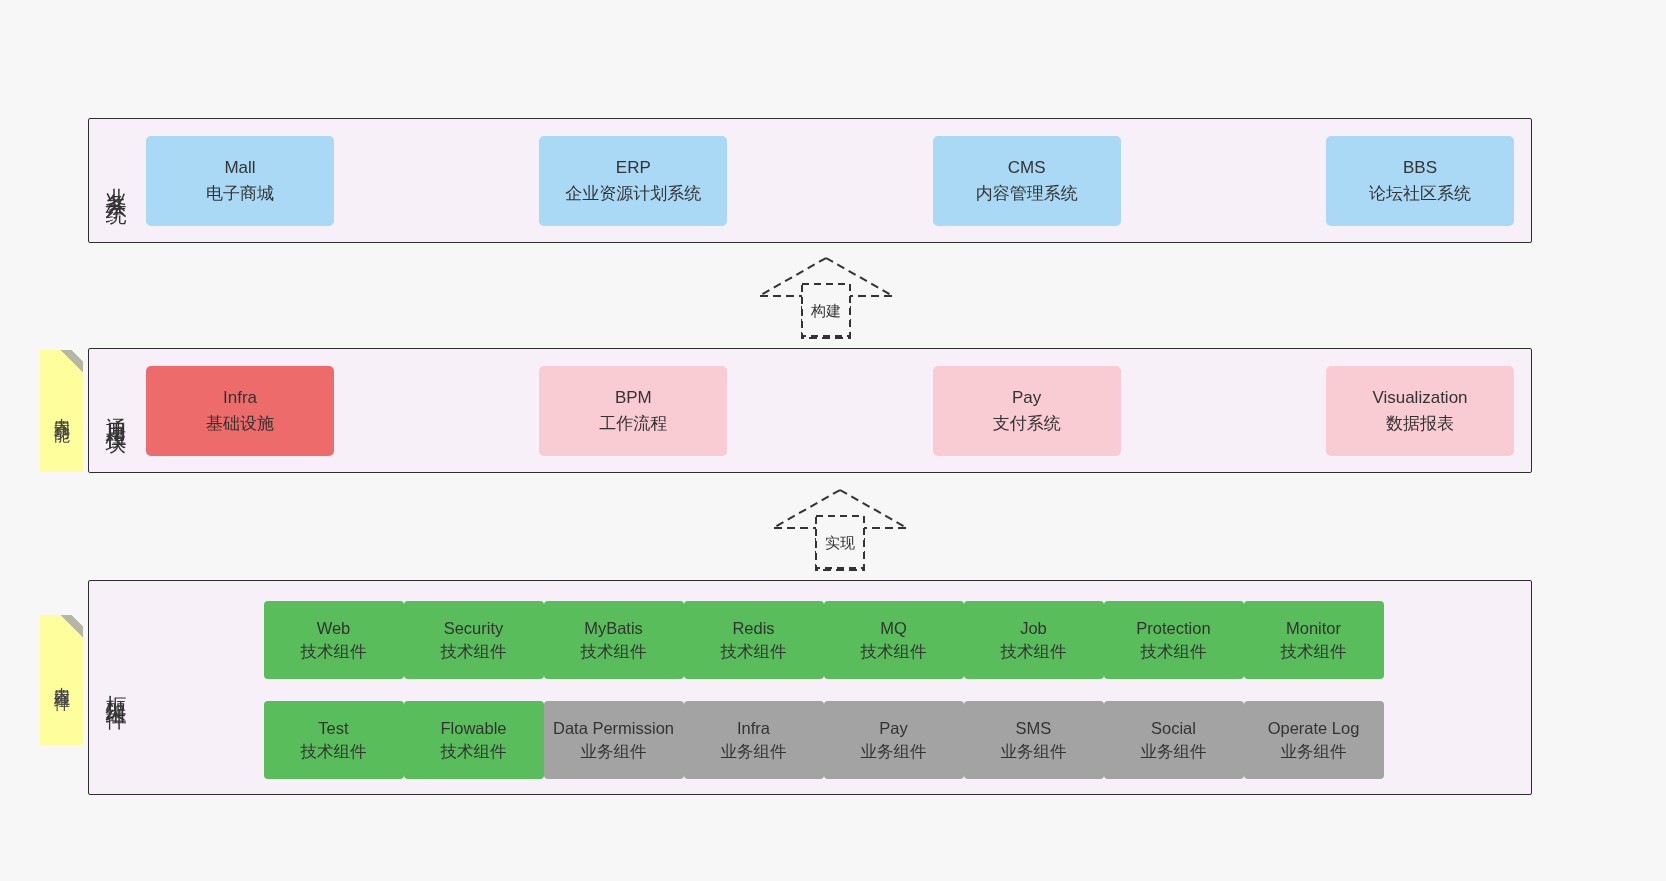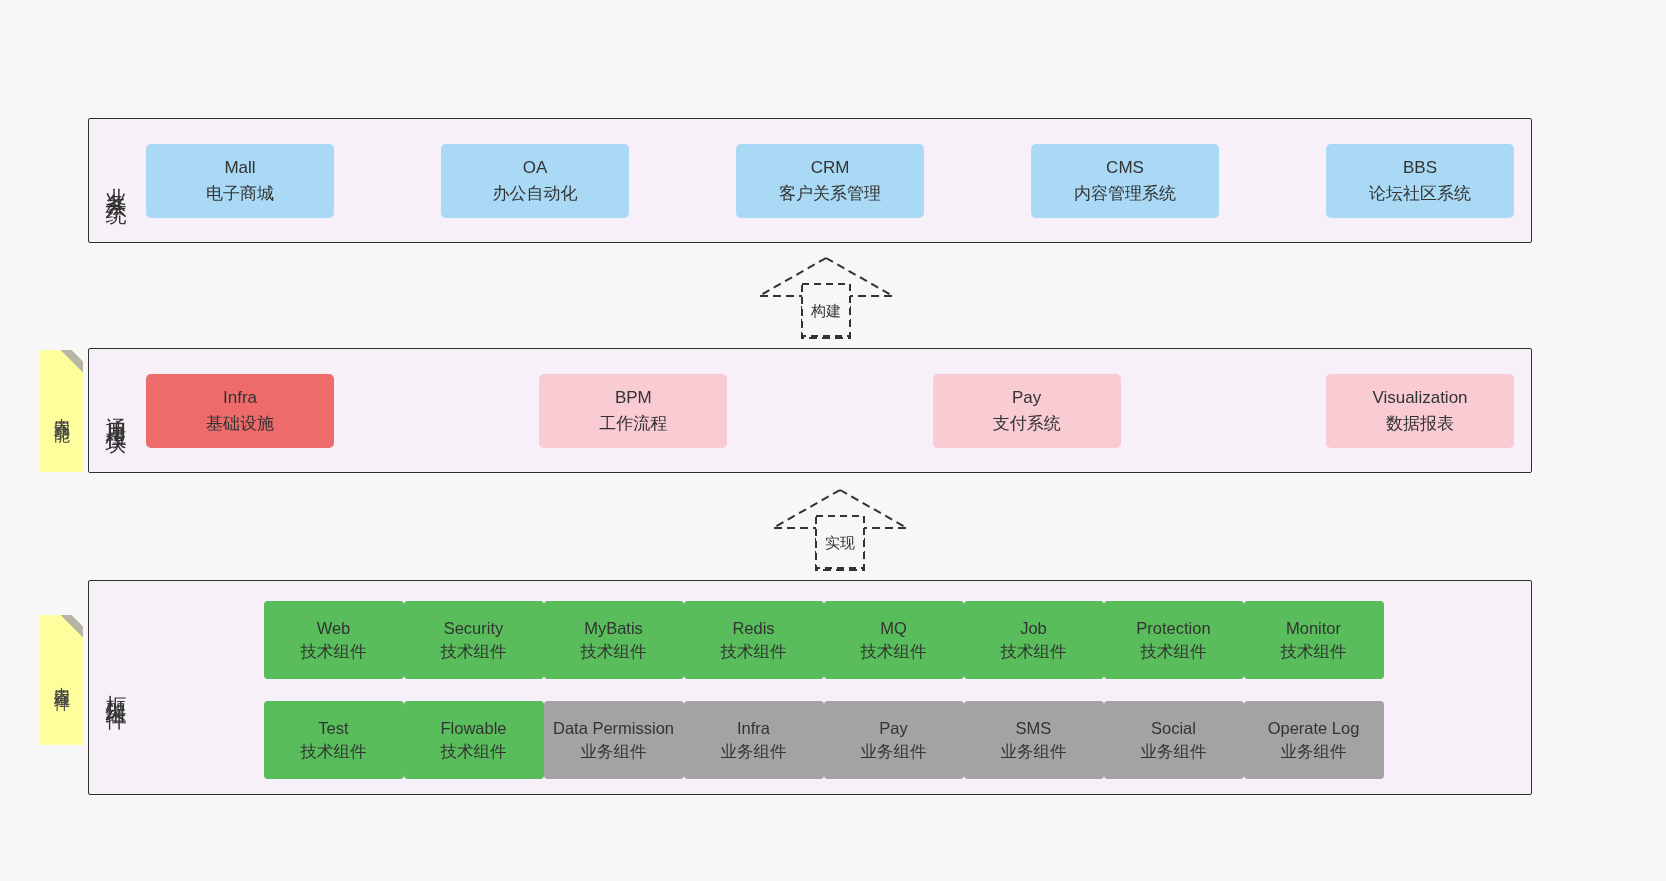--- a/index.html
+++ b/index.html
@@ -35,21 +35,21 @@
     position:absolute;left:57px;right:30px;
     display:flex;justify-content:space-between;
   }
   #row1{top:20px;justify-content:center;}
   #row2{top:120px;justify-content:center;}
   .box{
     display:flex;flex-direction:column;align-items:center;justify-content:center;
     text-align:center;color:#333;border-radius:5px;
     font-size:17px;line-height:1.5;
   }
-  .w-lg{width:188px;height:74px;}
+  .w-lg{width:188px;height:90px;}
   .w-sm{width:140px;height:78px;font-size:16.5px;line-height:1.42;border-radius:4px;}
   .blue{background:#a9d9f5;}
   .red{background:#ed6b6b;}
   .pink{background:#f9cbd3;}
   .green{background:#58bd5a;}
   .lgreen{background:#a3a3a3;}
   .sticky{
     position:absolute;width:43px;
     display:flex;align-items:center;justify-content:center;
     writing-mode:vertical-lr;text-orientation:upright;
@@ -70,26 +70,22 @@
 <body>
 
 <div class="panel" id="panel-business">
   <div class="side-label">业务系统</div>
   <div class="boxes">
     <div class="box w-lg blue">
       <div>Mall</div>
       <div>电子商城</div>
     </div>
     <div class="box w-lg blue">
-      <div>OA</div>
-      <div>办公自动化</div>
-    </div>
-    <div class="box w-lg blue">
-      <div>CRM</div>
-      <div>客户关系管理</div>
+      <div>ERP</div>
+      <div>企业资源计划系统</div>
     </div>
     <div class="box w-lg blue">
       <div>CMS</div>
       <div>内容管理系统</div>
     </div>
     <div class="box w-lg blue">
       <div>BBS</div>
       <div>论坛社区系统</div>
     </div>
   </div>

